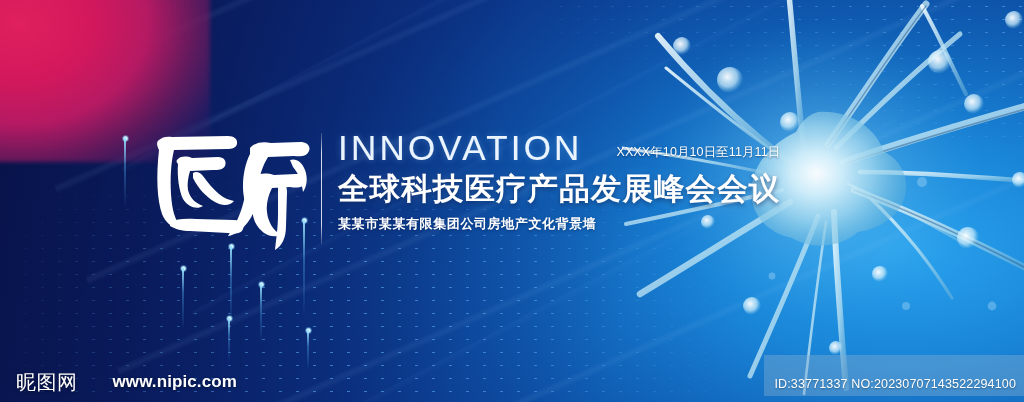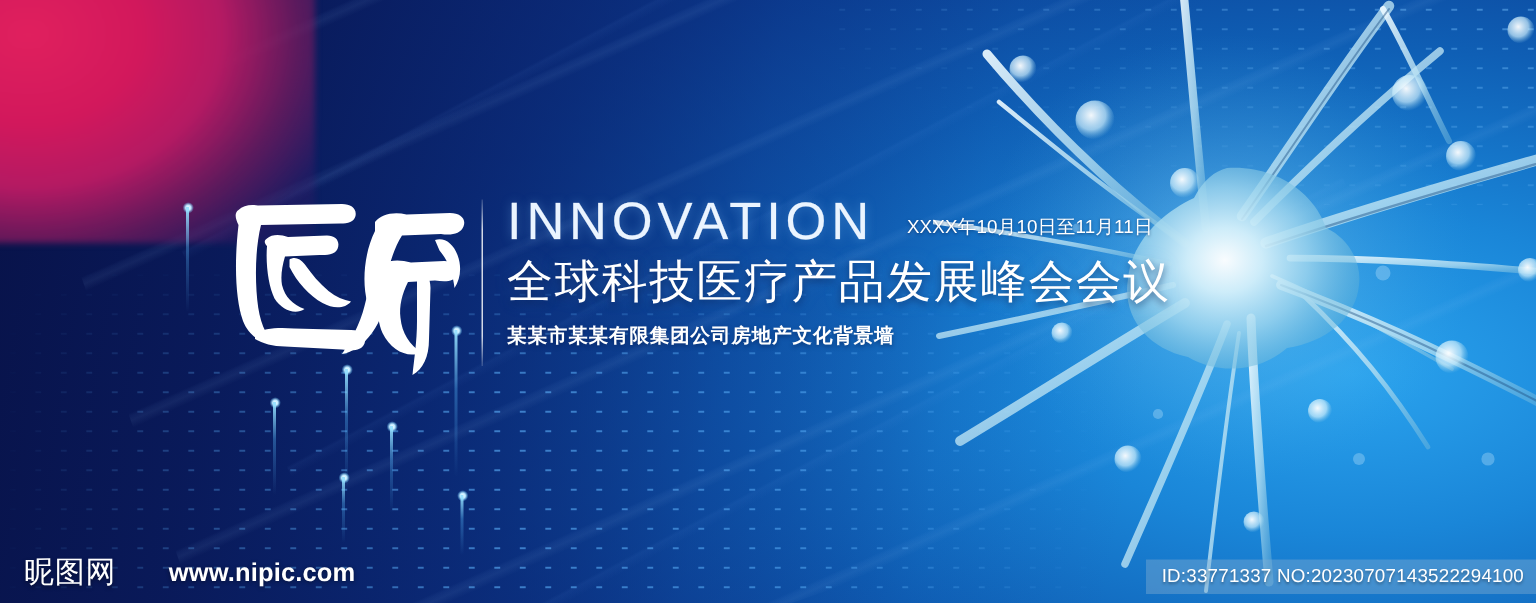--- a/index.html
+++ b/index.html
@@ -119,41 +119,41 @@
   .calli svg { width:100%; height:100%; overflow:visible; }
 
   .divider {
     position:absolute; left:171px; top:7px;
     width:1.4px; height:111px;
     background:linear-gradient(to bottom, rgba(255,255,255,.15) 0%, rgba(255,255,255,.82) 18%, rgba(255,255,255,.82) 82%, rgba(255,255,255,.15) 100%);
   }
 
   .textcol { position:absolute; left:188px; top:2px; }
 
-  .row-inno { display:flex; align-items:baseline; gap:22px; }
+  .row-inno { display:flex; align-items:baseline; gap:22px;justify-content:space-between; }
   .innovation {
     font-size:35px; line-height:40px;
     letter-spacing:3.2px;
     color:#eaf4ff;
     font-weight:300;
     -webkit-text-stroke:.2px rgba(255,255,255,.55);
     text-shadow:0 0 7px rgba(130,200,255,.35);
     white-space:nowrap;
   }
   .datetext {
     font-size:12.5px; line-height:16px;
     color:#ffffff; font-weight:400;
     letter-spacing:.1px; white-space:nowrap;
     position:relative; top:-4px;
     text-shadow:0 1px 2px rgba(0,20,60,.5);
   }
   .mainline {
     margin-top:2px;
     font-size:30.5px; line-height:36px;
-    font-weight:400; color:#ffffff;
+    font-weight:700; color:#ffffff;
     letter-spacing:1.1px; white-space:nowrap;
     text-shadow:0 2px 5px rgba(3,22,70,.55), 0 0 12px rgba(120,190,255,.25);
   }
   .subline {
     margin-top:7px;
     font-size:13px; line-height:22px;
     font-weight:700; color:#ffffff;
     letter-spacing:.6px; white-space:nowrap;
     text-shadow:0 1px 3px rgba(3,22,70,.5);
   }
@@ -167,21 +167,21 @@
     text-align:right;
   }
   .wm-url {
     font-size:17px; line-height:22px; font-weight:700; color:#ffffff;
     letter-spacing:.1px;
     text-shadow:0 1px 3px rgba(0,0,0,.45);
     margin-left:28px;
   }
   .idbar {
     position:absolute; right:0; bottom:6px;
-    padding:3px 8px 4px 10px;
+    padding:21px 8px 4px 10px;
     background:rgba(130,175,210,.42);
     color:#ffffff; font-size:12.5px; line-height:16px;
     letter-spacing:.15px; white-space:nowrap;
     text-shadow:0 1px 2px rgba(0,0,0,.35);
   }
 </style>
 </head>
 <body>
 
 <div id="stage">

